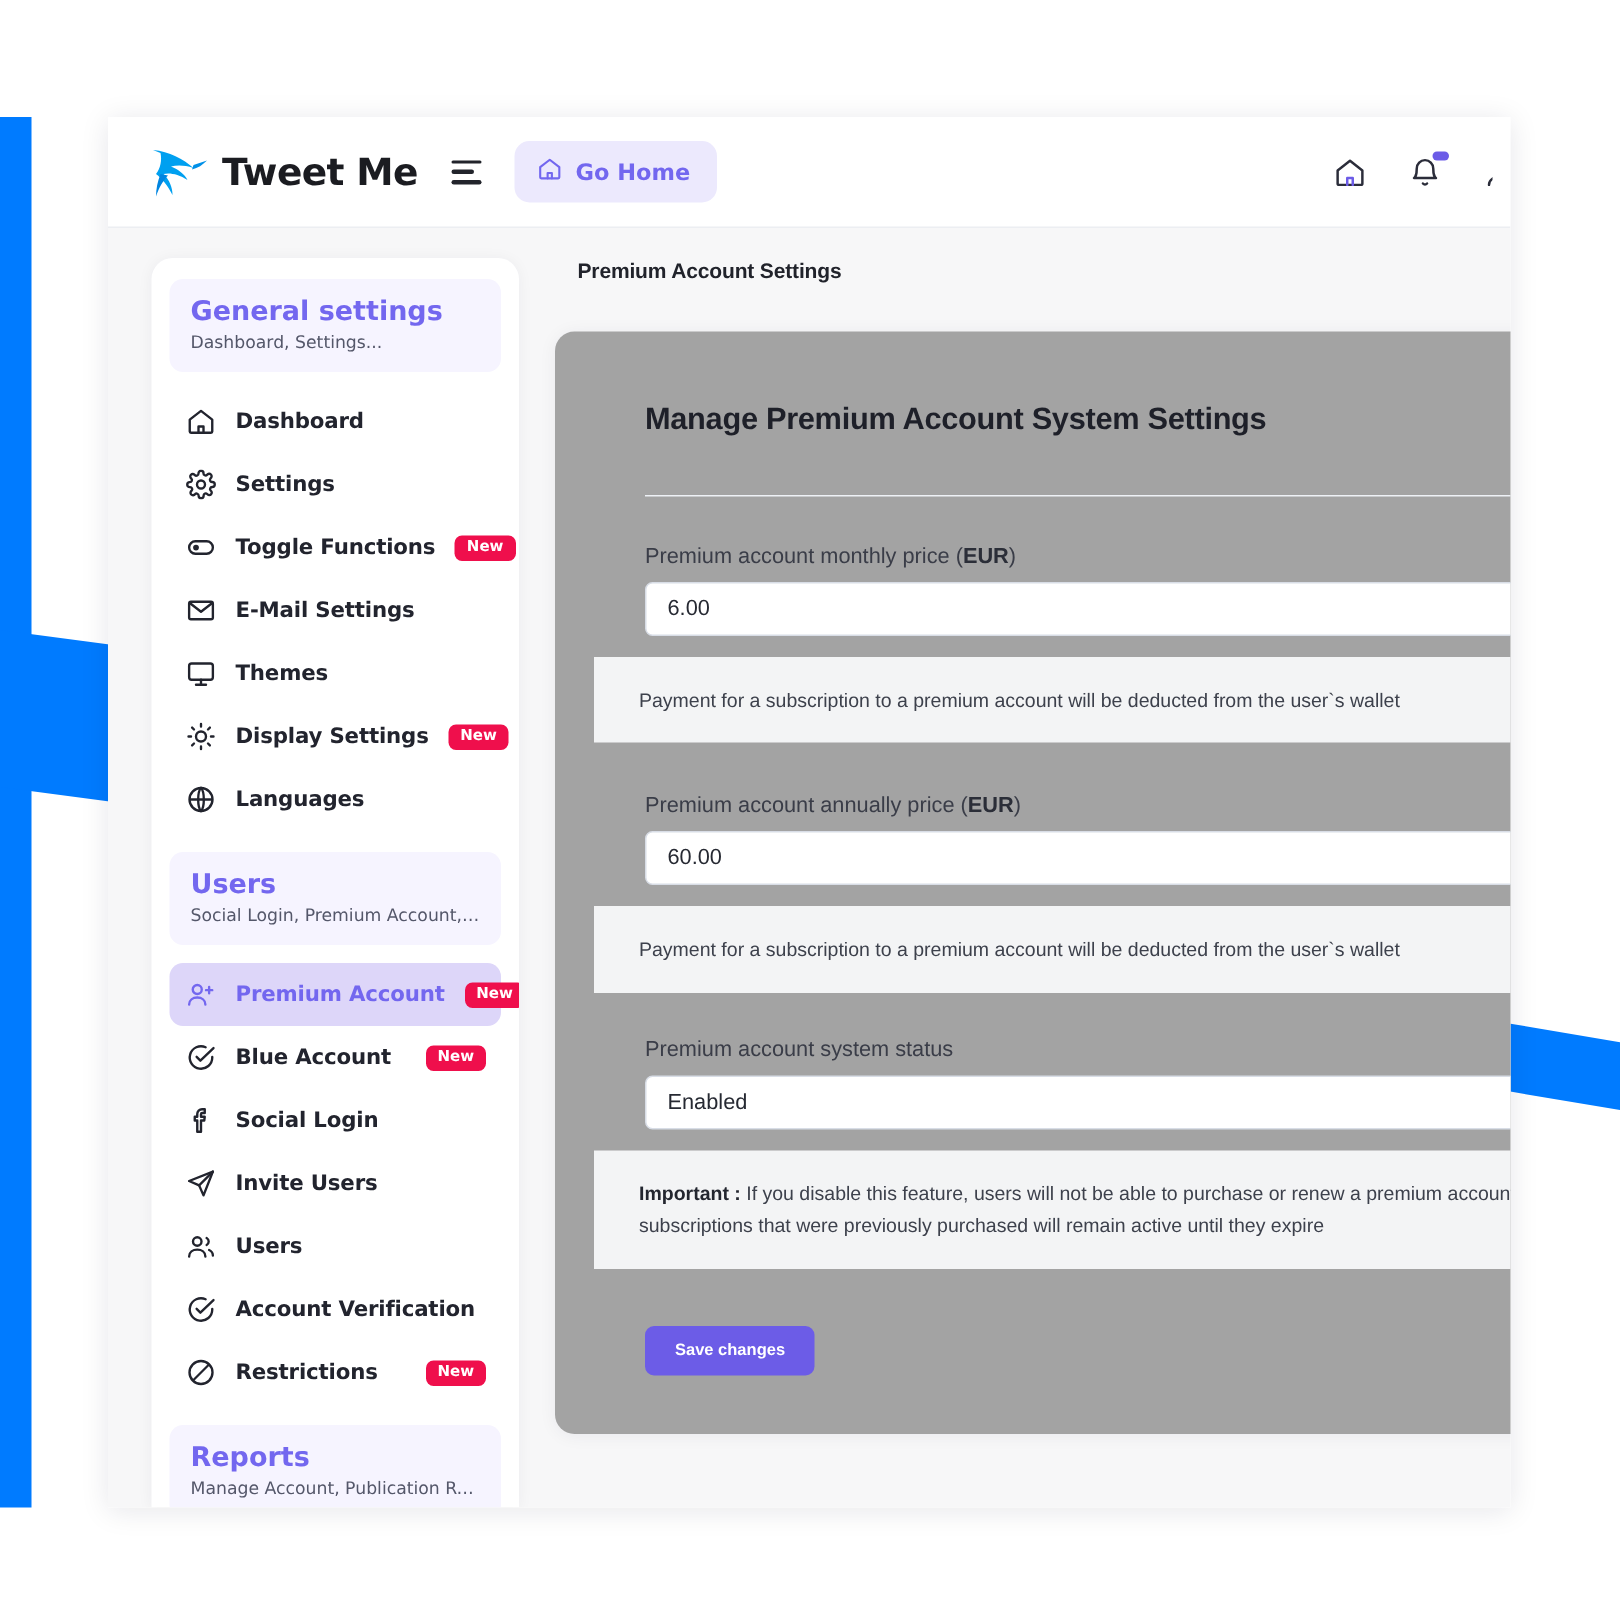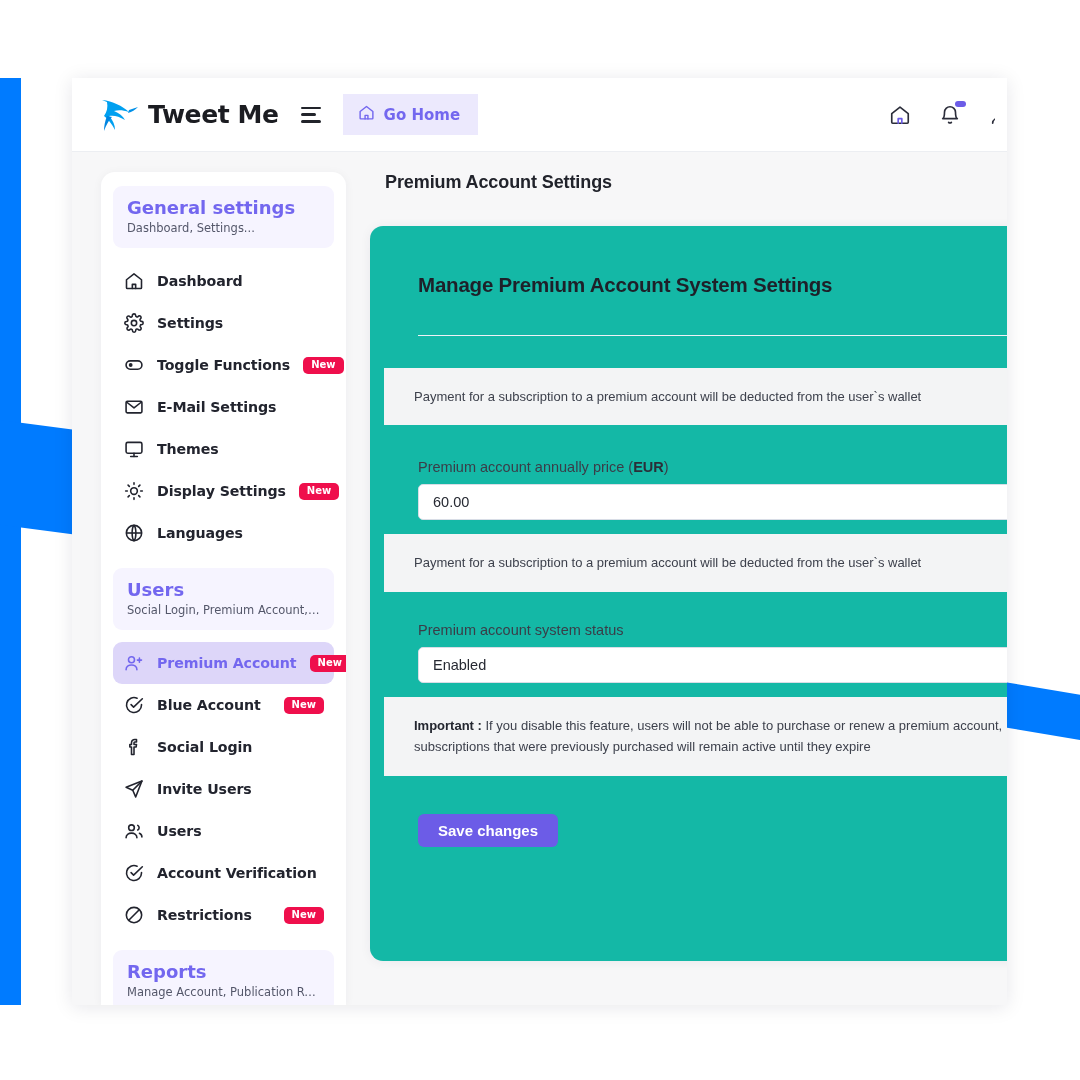--- a/index.html
+++ b/index.html
@@ -89,21 +89,21 @@
   .hamburger i:nth-child(1){ width: 100%; }
   .hamburger i:nth-child(2){ width: 78%; }
   .hamburger i:nth-child(3){ width: 100%; }
 
   .gohome {
     margin-left: 22px;
     display: flex; align-items: center; gap: 9px;
     background: var(--purple-soft);
     color: var(--purple-text);
     border: none;
-    border-radius: 0;
+    border-radius: 10px;
     padding: 10px 18px 10px 15px;
     font-size: 15px; font-weight: 700;
     font-family: "DejaVu Sans", sans-serif;
     cursor: pointer;
   }
 
   .topbar-right {
     position: absolute; right: 0; top: 0; height: 74px;
     display: flex; align-items: center; gap: 28px;
     padding-right: 12px;
@@ -180,30 +180,30 @@
   }
 
   
   .main {
     flex: 1;
     min-width: 0;
     padding: 0 0 0 24px;
   }
   .page-title {
     font-family: "Liberation Sans", sans-serif;
-    font-size: 18px; font-weight: 700; color: #21232b;
+    font-size: 14px; font-weight: 700; color: #21232b;
     padding: 0 0 0 15px;
     margin-bottom: 33px;
     letter-spacing: -.1px;
   }
   .card {
-    background: #14b8a6;
+    background: #a3a3a3;
     border-radius: 13px 0 0 13px;
     box-shadow: 0 1px 12px rgba(25,25,60,.06);
-    padding: 47px 0 0 0;
+    padding: 47px 0 0 12px;
     width: 700px;
     min-height: 735px;
     font-family: "Liberation Sans", sans-serif;
   }
   .card-title {
     font-size: 20.5px; font-weight: 700; color: #1e2029;
     padding: 0 48px;
     margin-bottom: 38px;
     letter-spacing: -.2px;
   }
@@ -241,21 +241,21 @@
   .spacer-md { height: 30px; }
 
   .save-btn {
     margin: 38px 0 0 48px;
     background: #6c5ce7;
     color: #fff;
     border: none;
     border-radius: 6px;
     height: 33px;
     padding: 0 20px;
-    font-size: 15px;
+    font-size: 11px;
     font-weight: 700;
     font-family: "Liberation Sans", sans-serif;
     cursor: pointer;
   }
 </style>
 </head>
 <body>
 
 <div id="stage">
 
@@ -487,20 +487,26 @@
       </div>
 
       <div class="main">
         <div class="page-title">Premium Account Settings</div>
 
         <div class="card">
           <div class="card-title">Manage Premium Account System Settings</div>
           <div class="card-divider"></div>
 
           
+          <div class="field">
+            <div class="field-label"><span>Premium account monthly price (</span><b>EUR</b><span>)</span></div>
+            <div class="field-input">
+                <span>6.00</span>
+              </div>
+          </div>
           <div class="help"><span>Payment for a subscription to a premium account will be deducted from the user`s wallet</span></div>
 
           <div class="spacer-lg"></div>
 
           
           <div class="field">
             <div class="field-label"><span>Premium account annually price (</span><b>EUR</b><span>)</span></div>
             <div class="field-input">
                 <span>60.00</span>
               </div>

